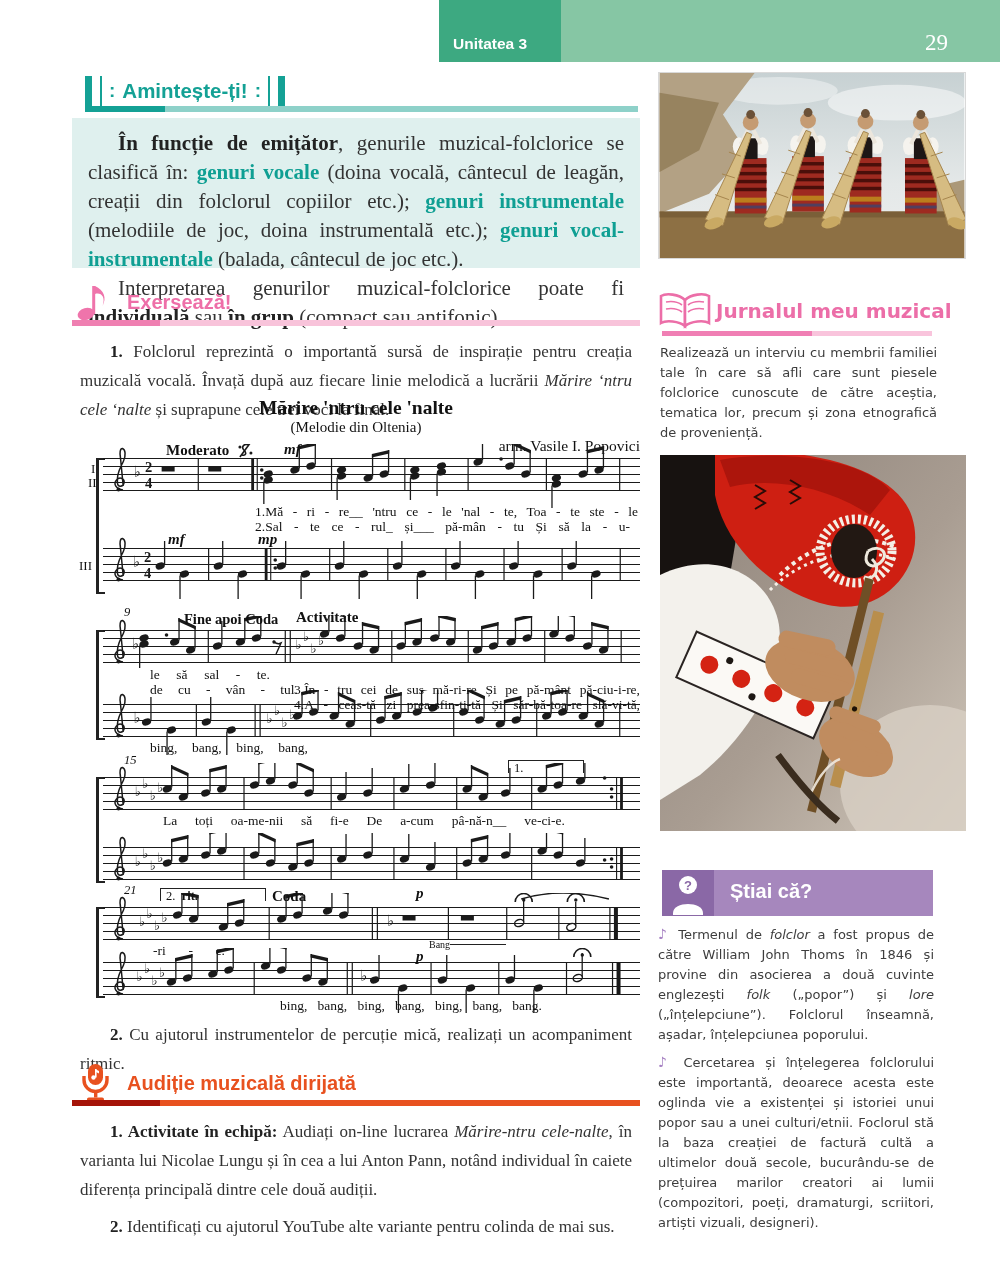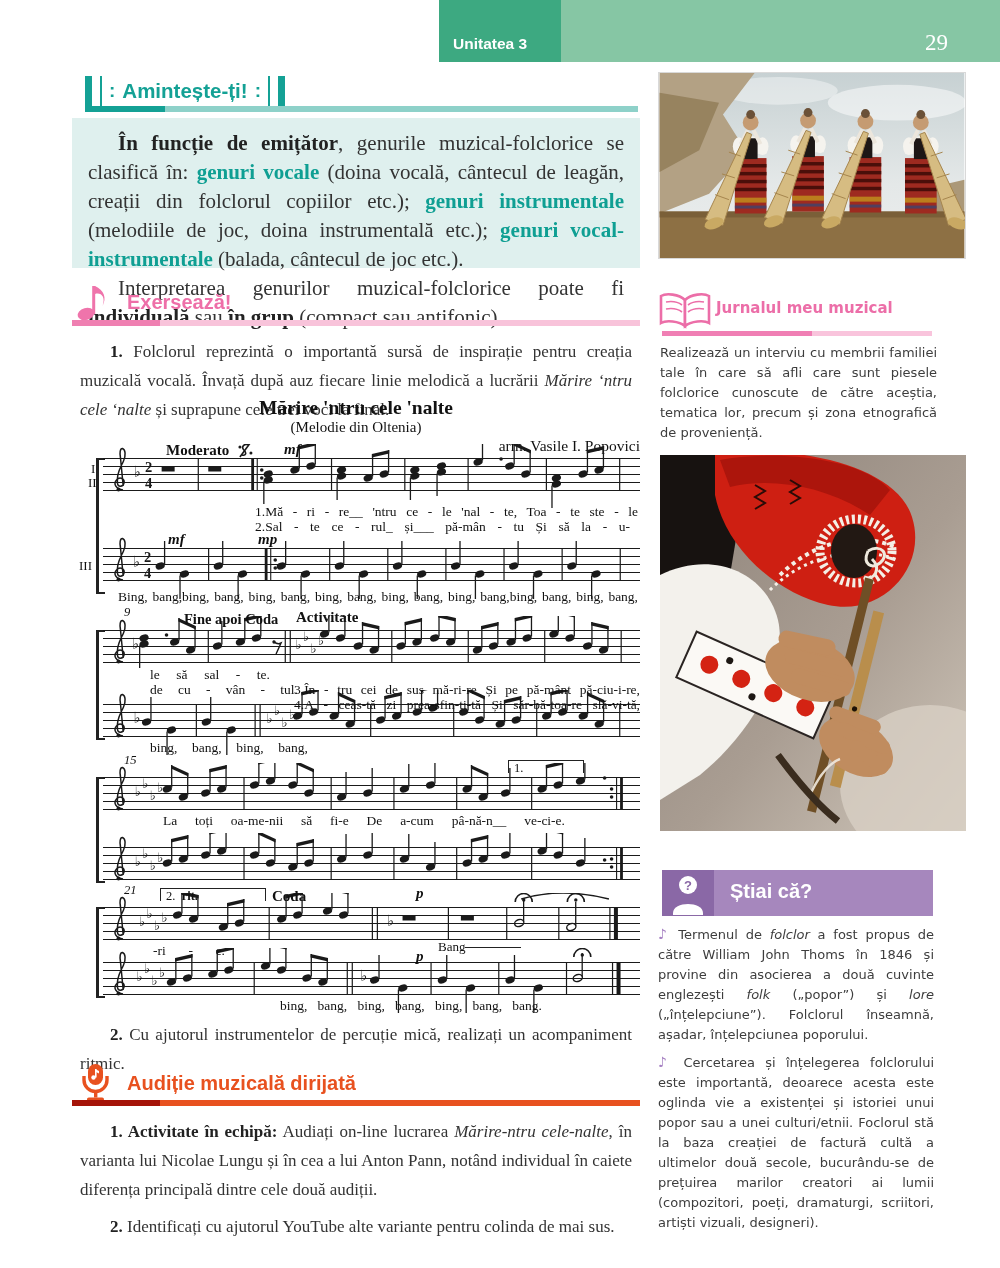--- a/index.html
+++ b/index.html
@@ -641,41 +641,40 @@
   <div class="sc vlabel" style="left:91px;top:461px;">I</div>
   <div class="sc vlabel" style="left:88px;top:475px;">II</div>
   <div class="sc vlabel" style="left:79px;top:558px;">III</div>
   <div class="sc tempo" style="left:166px;top:442px;">Moderato</div>
   <div class="sc dyn" style="left:284px;top:441px;">mf</div>
   <div class="sc dyn" style="left:168px;top:531px;">mf</div>
   <div class="sc dyn" style="left:258px;top:531px;">mp</div>
 
   <div class="lyr" style="left:255px;top:505px;width:383px;">1.Mă - ri - re__ 'ntru ce - le 'nal - te, Toa - te ste - le</div>
   <div class="lyr" style="left:255px;top:520px;width:375px;">2.Sal - te ce - rul_ și___ pă-mân - tu Și să la - u-</div>
-  <div class="lyr" style="left:118px;top:590px;width:520px;">Bing, bang,bing, bang, bing, bang, bing, bang, bing, bang, bing, bang,bing, bang, bing, bang,</div>
 
   <div class="sc mnum" style="left:124px;top:605px;">9</div>
   <div class="sc tempo" style="left:184px;top:611px;font-size:14.5px;">Fine apoi Coda</div>
   <div class="sc tempo" style="left:296px;top:609px;">Activitate</div>
   <div class="lyr" style="left:150px;top:668px;width:120px;">le să sal - te.</div>
   <div class="lyr" style="left:150px;top:683px;width:148px;">de cu - vân - tul.</div>
   <div class="lyr" style="left:294px;top:683px;width:346px;">3.În - tru cei de sus mă-ri-re Și pe pă-mânt pă-ciu-i-re,</div>
   <div class="lyr" style="left:294px;top:698px;width:346px;">4.A - ceas-tă zi prea-sfin-ți-tă Și săr-bă-toa-re slă-vi-tă,</div>
   <div class="lyr" style="left:150px;top:741px;width:158px;">bing, bang, bing, bang,</div>
 
   <div class="sc mnum" style="left:124px;top:753px;">15</div>
   <div class="volta" style="left:508px;top:760px;width:76px;"><span>1.</span></div>
   <div class="lyr" style="left:163px;top:814px;width:402px;">La toți oa-me-nii să fi-e De a-cum pâ-nă-n__ ve-ci-e.</div>
 
   <div class="sc mnum" style="left:124px;top:883px;">21</div>
   <div class="volta" style="left:160px;top:888px;width:106px;"><span>2.</span>&nbsp;&nbsp;<span style="font-weight:bold">rit.</span></div>
   <div class="sc tempo" style="left:272px;top:888px;">Coda</div>
   <div class="sc dyn" style="left:416px;top:885px;">p</div>
   <div class="lyr" style="left:153px;top:944px;width:72px;">-ri - e.</div>
-  <div class="sc" style="left:438px;top:939px;font-size:13px;"><span>Bang</span><span class="contline"></span></div>
+  <div class="sc" style="left:429px;top:939px;font-size:10px;"><span>Bang</span><span class="contline"></span></div>
   <div class="sc dyn" style="left:416px;top:948px;">p</div>
   <div class="lyr" style="left:280px;top:999px;width:262px;">bing, bang, bing, bang, bing, bang, bang.</div>
 
   <div class="para" style="left:72px;top:1012px;width:568px;">
     <p><span class="bk">2.</span><span> Cu ajutorul instrumentelor de percuție mică, realizați un acompaniment ritmic.</span></p>
   </div>
 
   <svg class="abs" style="left:78px;top:1063px;" width="36" height="40" viewBox="0 0 36 40">
     <rect x="10" y="1" width="15" height="21" rx="7.5" fill="#e8511f"></rect>
     <circle cx="15.5" cy="14.5" r="2.2" fill="#fff"></circle>
@@ -741,21 +740,21 @@
     <use href="#horn" transform="translate(150,58)"></use>
     <use href="#horn" transform="translate(208,59)"></use>
     <use href="#horn" transform="translate(266,60) scale(-1,1)"></use>
   </svg>
 
   <svg class="abs" style="left:658px;top:291px;" width="54" height="42" viewBox="0 0 54 42">
     <path d="M27,9 C21,3 8,2 3,5 L3,32 C8,29 21,30 27,35 Z" fill="#fff" stroke="#ec6ea8" stroke-width="2.6"></path>
     <path d="M27,9 C33,3 46,2 51,5 L51,32 C46,29 33,30 27,35 Z" fill="#fff" stroke="#ec6ea8" stroke-width="2.6"></path>
     <path d="M8,11 C14,10 20,11 24,14 M8,18 C14,17 20,18 24,21 M30,14 C34,11 40,10 46,11 M30,21 C34,18 40,17 46,18" stroke="#ec6ea8" stroke-width="1.6" fill="none"></path>
   </svg>
-  <div class="sec-title side-sans" style="left:716px;top:299px;color:#ec6ea8;font-size:15px;">Jurnalul meu muzical</div>
+  <div class="sec-title side-sans" style="left:716px;top:299px;color:#ec6ea8;font-size:20px;">Jurnalul meu muzical</div>
   <div class="rule rule-journal" style="left:662px;top:331px;width:270px;"></div>
   <div class="jbody side-sans">Realizează un interviu cu membrii familiei tale în care să afli care sunt piesele folclorice cunoscute de către aceștia, tematica lor, precum și zona etnografică de proveniență.</div>
 
   <svg class="abs" style="left:660px;top:455px;" width="306" height="376" viewBox="0 0 306 376">
     <defs>
       <linearGradient id="bgg" x1="0" y1="0" x2="1" y2="1">
         <stop offset="0" stop-color="#8d8279"></stop>
           <stop offset="0.55" stop-color="#a99d92"></stop>
           <stop offset="1" stop-color="#cfc6ba"></stop>
       </linearGradient>

